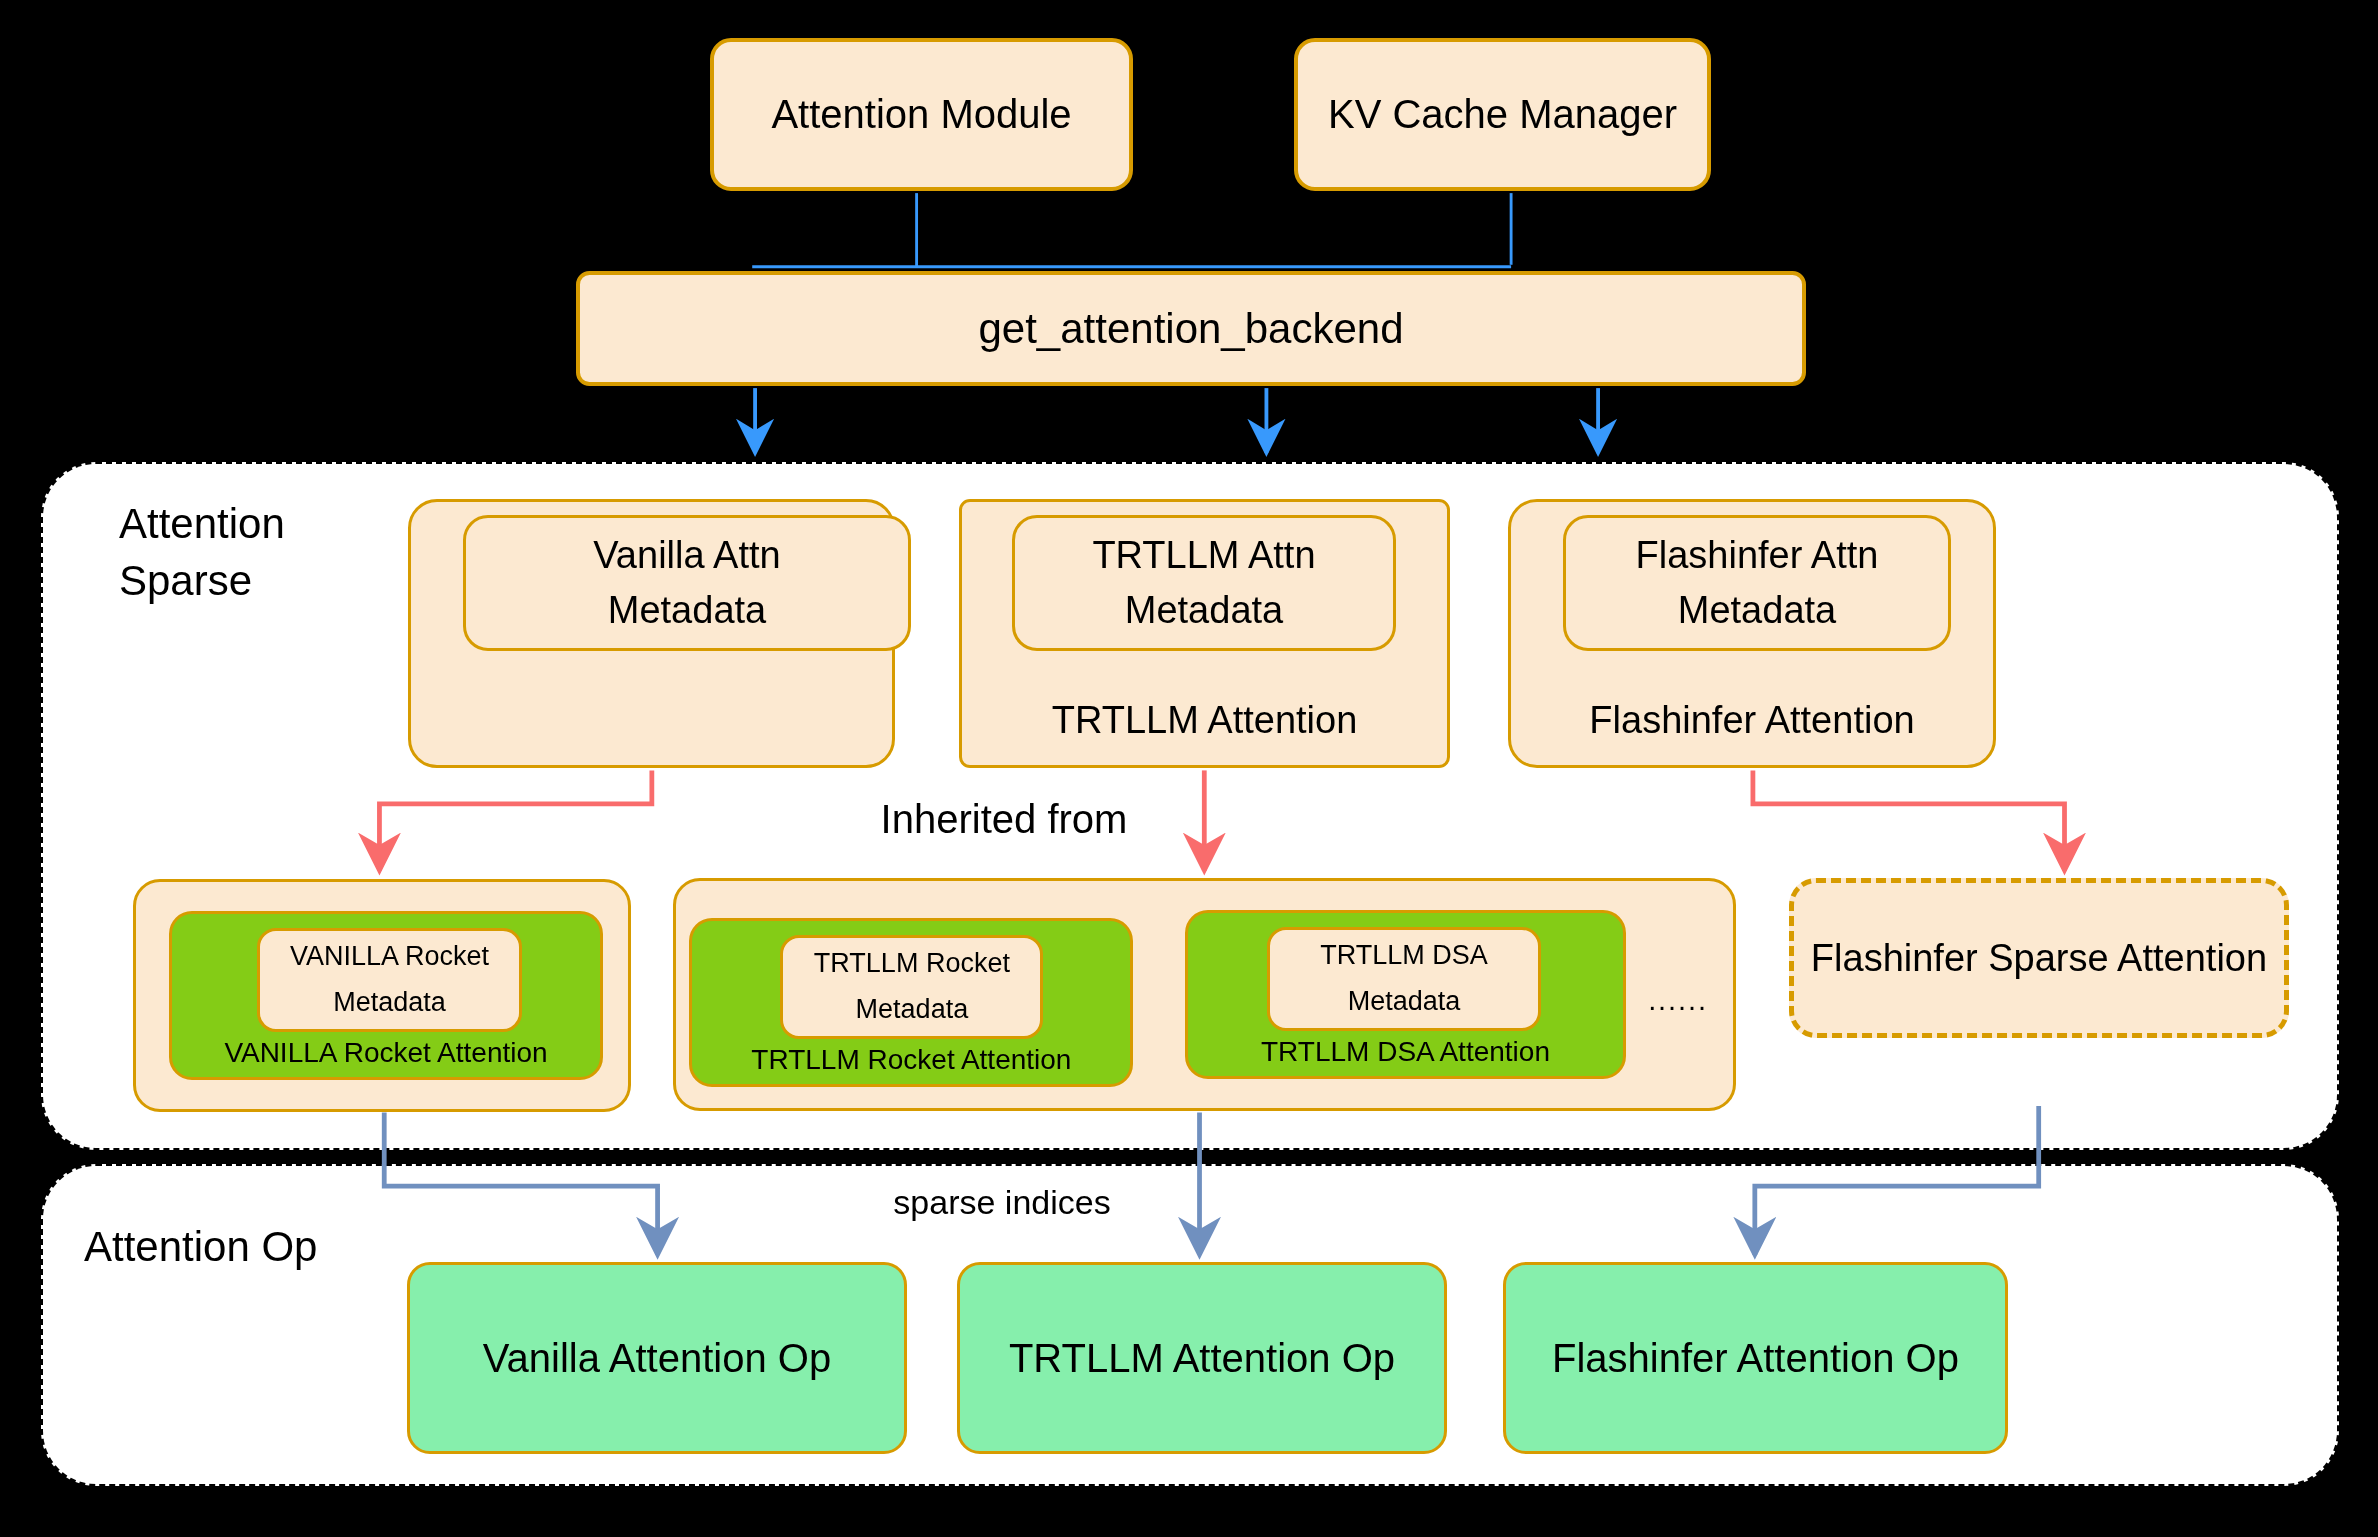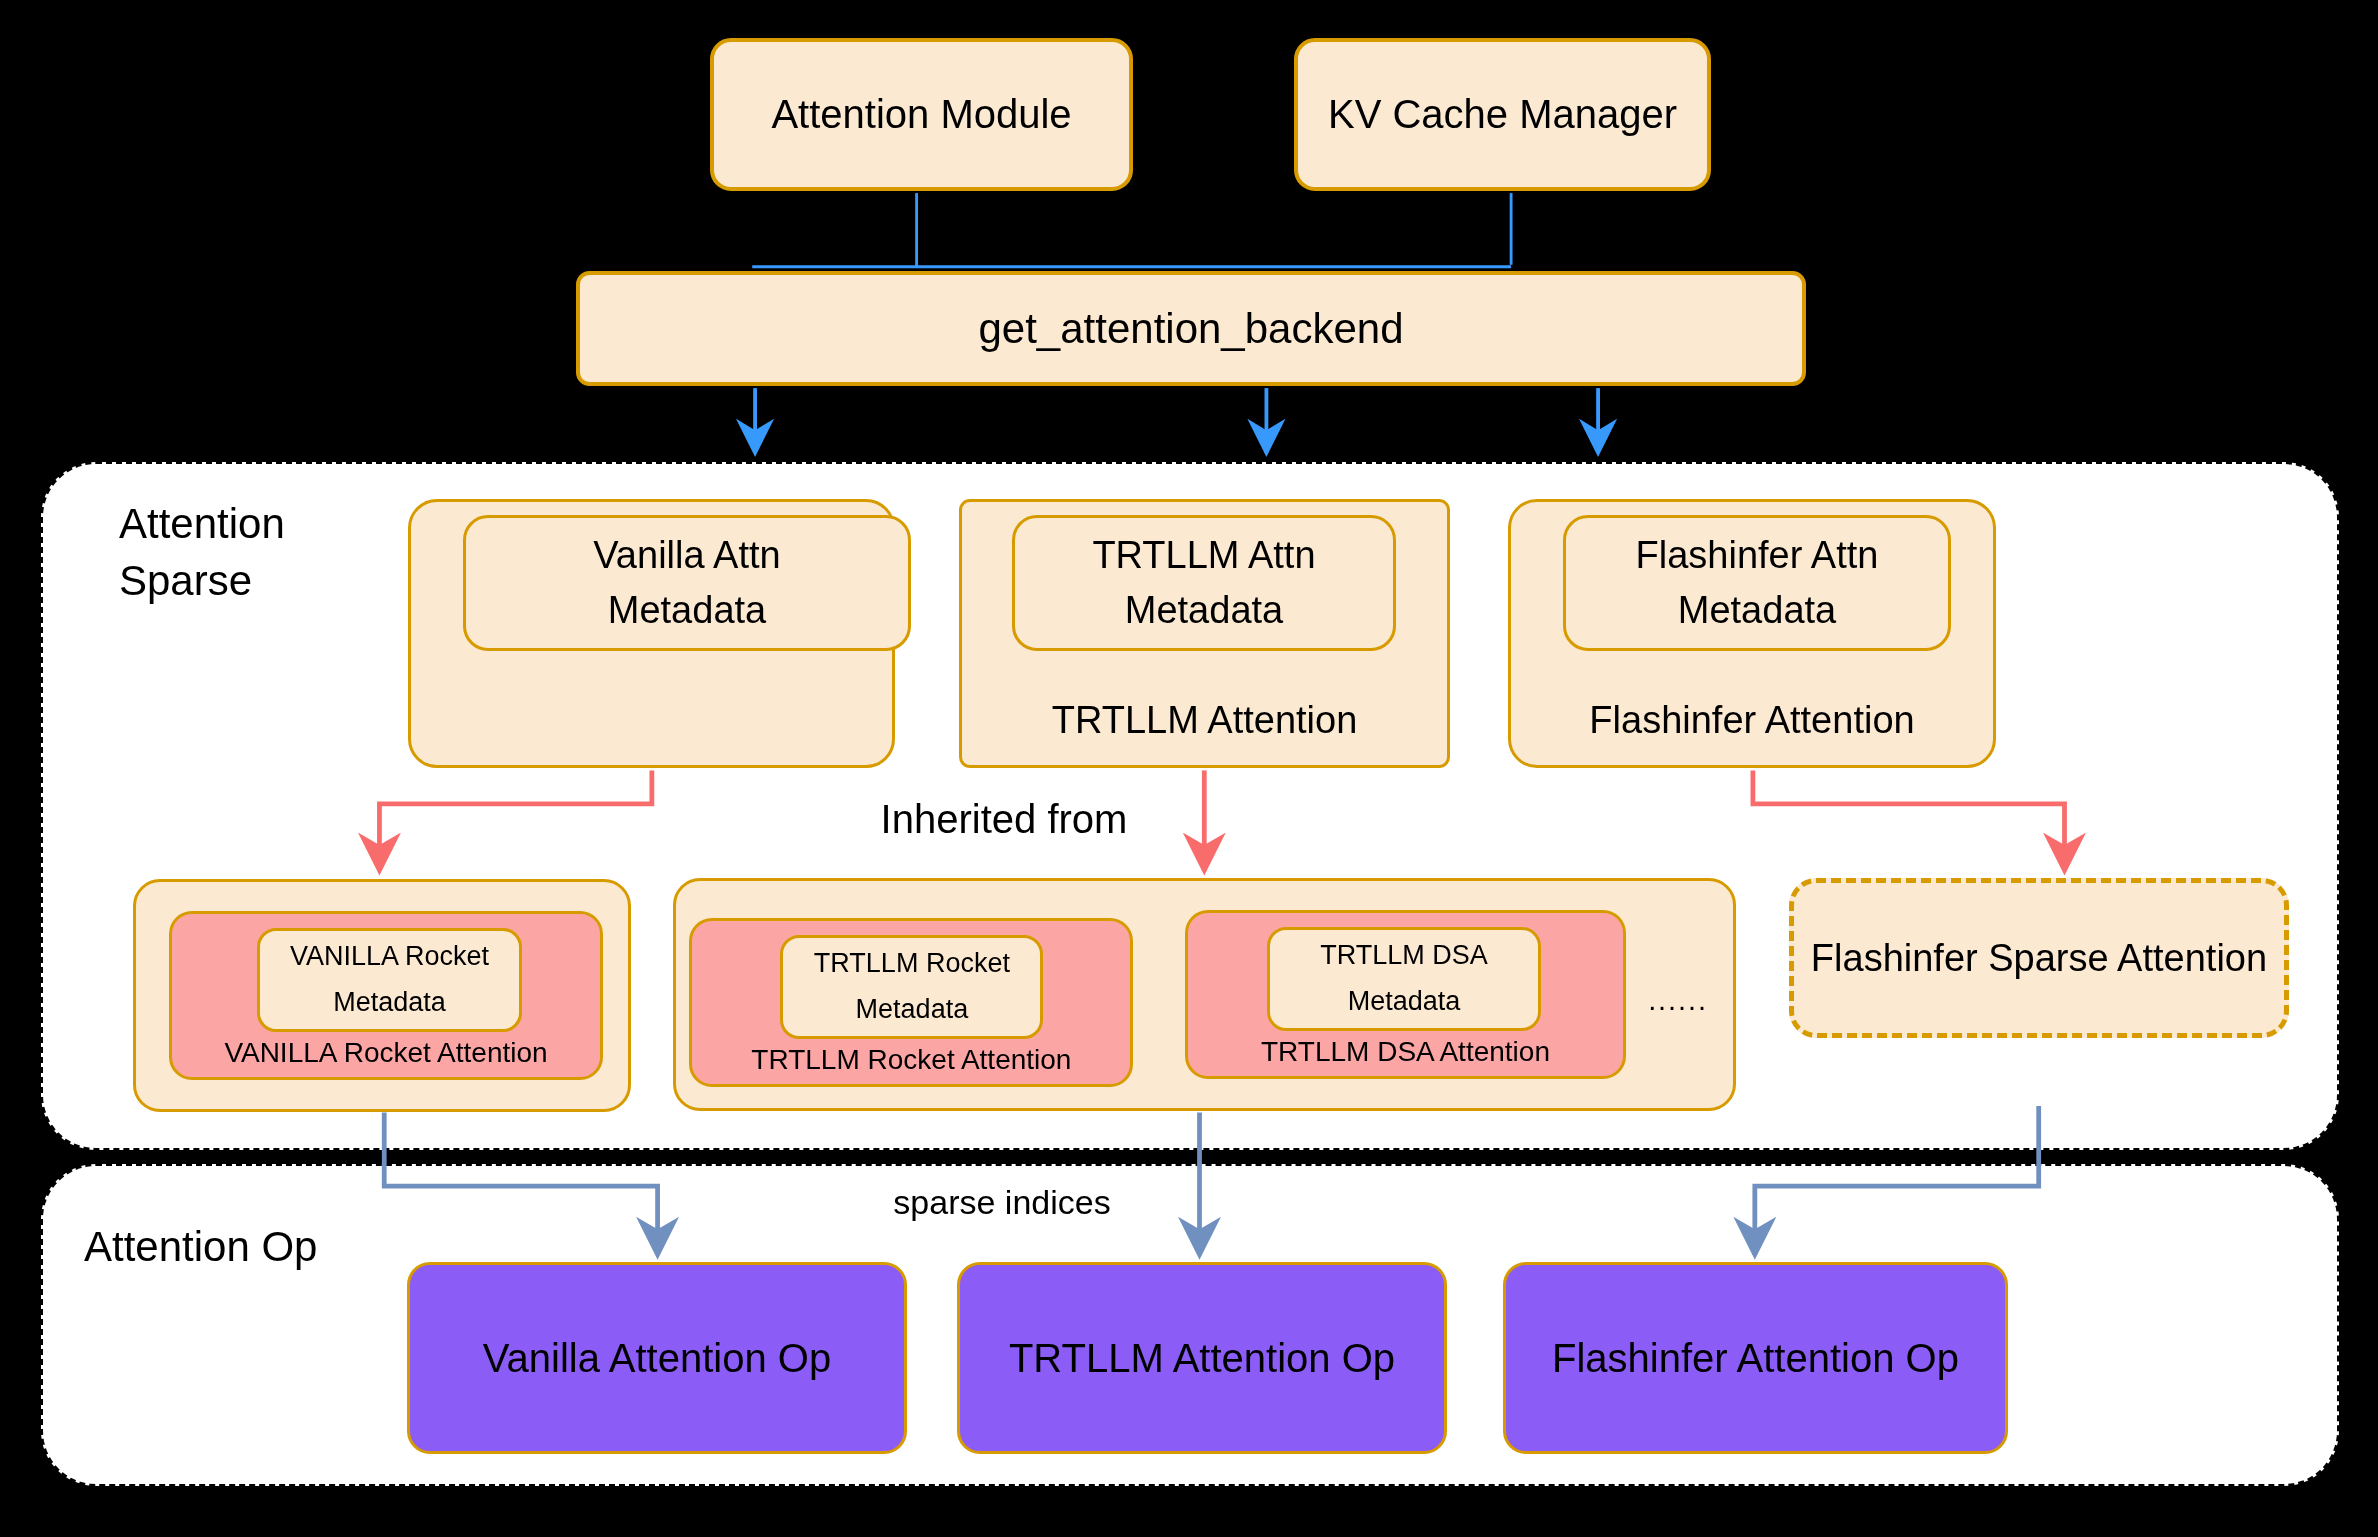--- a/index.html
+++ b/index.html
@@ -28,40 +28,40 @@
     font-size:38px;line-height:55px;text-align:center;
   }
   .lbl-lg{
     position:absolute;left:0;right:0;bottom:23px;text-align:center;font-size:38px;
   }
   .group{
     position:absolute;top:878px;height:233px;background:#fce9d1;
     border:3.8px solid #d79b00;border-radius:27px;box-sizing:border-box;z-index:3;
   }
   .mid{
-    position:absolute;background:#fca5a5;border:3.8px solid #d79b00;
+    position:absolute;background:#84cc16;border:3.8px solid #d79b00;
     border-radius:23px;box-sizing:border-box;
   }
   .meta-sm{
     position:absolute;top:14.3px;height:104px;background:#fce9d1;
     border:3.8px solid #d79b00;border-radius:19px;box-sizing:border-box;
     display:flex;flex-direction:column;justify-content:space-between;
     align-items:center;padding:9.6px 5.7px 11.5px 5.7px;font-size:27px;text-align:center;
   }
   .lbl-sm{
     position:absolute;left:0;right:0;bottom:7.6px;text-align:center;font-size:28px;
   }
   .dashedbox{
     position:absolute;background:#fce9d1;border:5.7px dashed #d79b00;
     border-radius:27px;box-sizing:border-box;z-index:3;
     display:flex;align-items:center;justify-content:center;
     font-size:38px;white-space:nowrap;text-align:center;
   }
   .opbox{
-    position:absolute;top:1262px;height:192px;background:#8b5cf6;
+    position:absolute;top:1262px;height:192px;background:#86efac;
     border:3.8px solid #d79b00;border-radius:23px;box-sizing:border-box;z-index:3;
     display:flex;align-items:center;justify-content:center;font-size:40px;text-align:center;
   }
   .sec-title{
     position:absolute;z-index:4;font-size:42px;line-height:57px;
   }
   .float-label{
     position:absolute;z-index:4;text-align:center;
   }
   .toptext{font-size:40px;}

